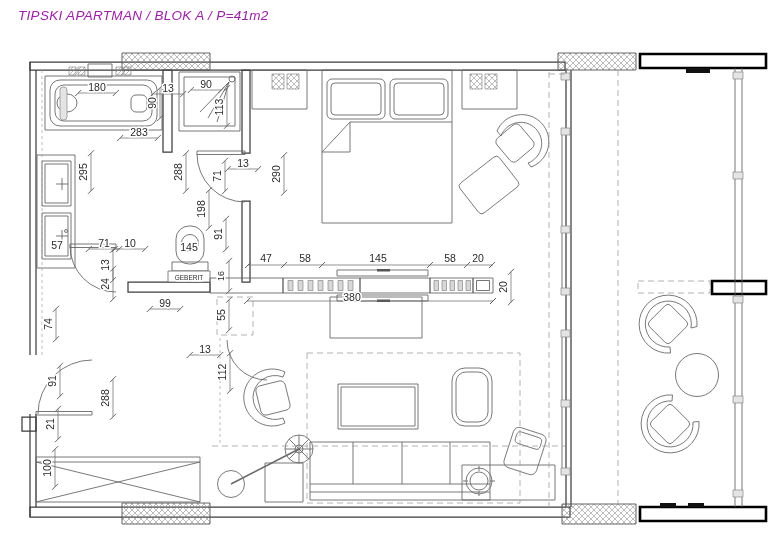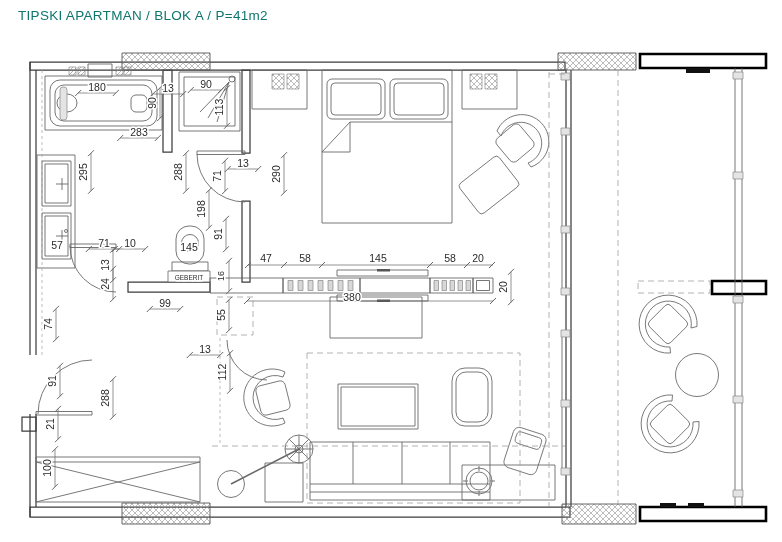--- a/index.html
+++ b/index.html
@@ -2,22 +2,22 @@
 <html style="--c-line: #3d3d3d; --c-furn: #6a6a6a; --c-dim: #666666; --c-dash: #a0a0a0; --c-text: #2b2b2b; --c-black: #111111; --c-bg: #ffffff;"><head>
 <meta charset="utf-8">
 <style>
   :root{
     --c-line:#3d3d3d; --c-furn:#6a6a6a; --c-fix:#5f5f5f; --c-dim:#666666;
     --c-dash:#a0a0a0; --c-text:#2b2b2b; --c-black:#111111; --c-bg:#ffffff;
   }
   html,body{margin:0;padding:0;background:var(--c-bg);}
   body{width:782px;height:542px;position:relative;overflow:hidden;
        font-family:"Liberation Sans", sans-serif;}
-  #title{position:absolute;left:18px;top:8px;font-size:13.5px;color:#0f766e;
-         letter-spacing:.3px;white-space:pre;}
+  #title{position:absolute;left:18px;top:8px;font-size:13.5px;color:#a21caf;
+         letter-spacing:.3px;white-space:pre;font-style:italic;}
   svg{position:absolute;left:0;top:0;}
   svg *{vector-effect:non-scaling-stroke;}
   .wall{stroke:var(--c-line);stroke-width:1.25;fill:none;}
   .furn{stroke:var(--c-furn);stroke-width:0.9;fill:none;}
   .fix{stroke:var(--c-fix);stroke-width:0.85;fill:none;}
   .dim-l{stroke:var(--c-dim);stroke-width:0.7;fill:none;}
   .tick{stroke:var(--c-dim);stroke-width:1;fill:none;}
   .dash{stroke:var(--c-dash);stroke-width:0.8;fill:none;stroke-dasharray:6 4;}
   .dash2{stroke:var(--c-dash);stroke-width:0.7;fill:none;stroke-dasharray:3 3;}
   .blk{fill:#ffffff;stroke:#000000;stroke-width:2.6;}

